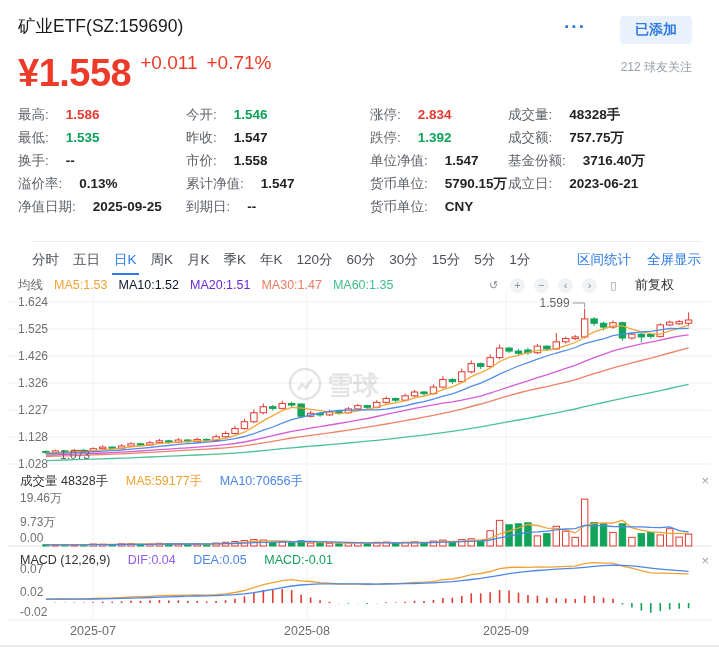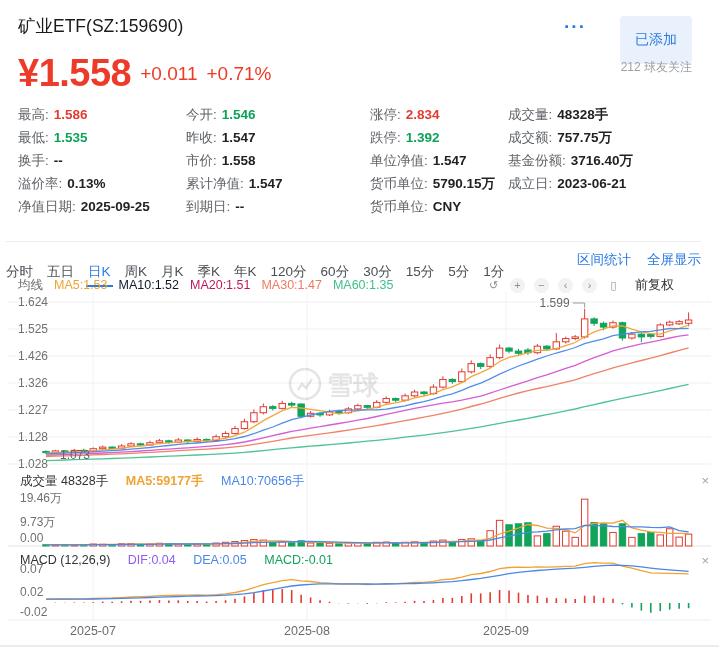--- a/index.html
+++ b/index.html
@@ -4,35 +4,35 @@
 <style>
   *{margin:0;padding:0;box-sizing:border-box}
   html,body{width:719px;height:650px}
   body{position:relative;overflow:hidden;background:#fff;
        font-family:"Liberation Sans","DejaVu Sans",sans-serif;color:#222}
   .abs{position:absolute}
   
   #page-title{top:14px;left:18px;font-size:17.5px;font-weight:500;color:#1a1a1a}
   #more-icon{top:16px;left:564px;color:#2a7ae4;font-size:19px;font-weight:700;cursor:pointer;letter-spacing:1px}
   #added-button{top:16px;right:27px;background:#e9f1fd;color:#2f7be0;border:none;
-      border-radius:4px;font-size:14px;font-weight:400;padding:15px 15px;cursor:pointer;
+      border-radius:4px;font-size:14px;font-weight:700;padding:5px 15px;cursor:pointer;
       font-family:inherit}
-  .price-row{top:52px;left:18px;display:inline-flex;align-items:center}
+  .price-row{top:52px;left:18px;display:inline-flex;align-items:flex-start}
   #current-price{font-size:38px;font-weight:700;color:#ee3a28;letter-spacing:-.5px}
   .chg{font-size:19px;color:#ee3a28;margin-left:9px}
   .session-info{top:58px;right:27px;text-align:right;font-size:12px;color:#9aa0a6;line-height:18px}
   
   #stats{top:106px;left:18px;right:0;display:grid;grid-template-columns:168px 184px 138px auto;
          grid-auto-rows:23px;font-size:13.5px}
   .stat{white-space:nowrap}
   .sl{color:#5f6368}
-  .sv{font-weight:700;color:#222;margin-left:5px}
+  .sv{font-weight:700;color:#222;margin-left:17px}
   .sv.r{color:#e23b30}.sv.g{color:#0ca258}
   
-  #tabbar{top:241px;left:6px;right:18px;border-top:1px solid #ececec;padding-top:20px;height:30px}
+  #tabbar{top:241px;left:32px;right:18px;border-top:1px solid #ececec;padding-top:8px;height:30px}
   .tab{display:inline-block;position:relative;margin-right:14px;font-size:13.5px;color:#4b4f55;cursor:pointer}
   .tab.active{color:#2a7ae4;font-weight:500}
   .tab.active::after{content:"";position:absolute;left:-2px;right:-2px;bottom:-6px;height:2px;background:#2a7ae4}
   #tab-right{position:absolute;right:0;top:8px}
   .tlink{color:#2a7ae4;font-size:13.5px;margin-left:16px;cursor:pointer}
   
   #ma-legend{top:277px;left:18px;font-size:12.5px;white-space:nowrap}
   #ma-legend span{margin-right:11px}
   #toolbar{top:276px;left:486px;display:flex;align-items:center;gap:9px}
   .ticon{width:15px;height:15px;border-radius:50%;display:flex;align-items:center;justify-content:center;
@@ -419,34 +419,34 @@
     <div class="stat"><span class="sl">累计净值:</span><span class="sv d">1.547</span></div>
     <div class="stat"><span class="sl">货币单位:</span><span class="sv d">5790.15万</span></div>
     <div class="stat"><span class="sl">成立日:</span><span class="sv d">2023-06-21</span></div>
     <div class="stat"><span class="sl">净值日期:</span><span class="sv d">2025-09-25</span></div>
     <div class="stat"><span class="sl">到期日:</span><span class="sv d">--</span></div>
     <div class="stat"><span class="sl">货币单位:</span><span class="sv d">CNY</span></div>
   </div>
 
 <nav class="abs" id="tabbar"><span class="tab">分时</span><span class="tab">五日</span><span class="tab active">日K</span><span class="tab">周K</span><span class="tab">月K</span><span class="tab">季K</span><span class="tab">年K</span><span class="tab">120分</span><span class="tab">60分</span><span class="tab">30分</span><span class="tab">15分</span><span class="tab">5分</span><span class="tab">1分</span><div id="tab-right"><span class="tlink">区间统计</span><span class="tlink">全屏显示</span></div></nav>
 
-<div class="abs" id="ma-legend"><span style="color:#666">均线</span><span style="color:#f0a332">MA5:1.53</span><span style="color:#0f172a">MA10:1.52</span><span style="color:#be185d">MA20:1.51</span><span style="color:#ee7c60">MA30:1.47</span><span style="color:#41c08d">MA60:1.35</span></div>
+<div class="abs" id="ma-legend"><span style="color:#666">均线</span><span style="color:#f0a332">MA5:1.53</span><span style="color:#0f172a">MA10:1.52</span><span style="color:#6d28d9">MA20:1.51</span><span style="color:#ee7c60">MA30:1.47</span><span style="color:#41c08d">MA60:1.35</span></div>
 <div class="abs" id="toolbar">
     <span class="ticon">↺</span>
     <span class="ticon bg">+</span>
     <span class="ticon bg">−</span>
     <span class="ticon bg">‹</span>
     <span class="ticon bg">›</span>
     <span class="ticon">▯</span>
     <span id="adjust-label">前复权</span>
   </div>
 
 <div class="abs panel-legend" id="vol-legend">
   <span style="color:#333">成交量 48328手</span>
-  <span style="color: rgb(240, 163, 50); font-weight: bold;">MA5:59177手</span>
+  <span style="color: rgb(240, 163, 50);">MA5:59177手</span>
   <span style="color: rgb(74, 135, 232);">MA10:70656手</span>
 </div>
 <span class="abs close-x" style="top:473px">×</span>
 
 <div class="abs panel-legend" id="macd-legend">
   <span style="color:#333">MACD (12,26,9)</span>
   <span style="color: #8b5cf6;">DIF:0.04</span>
   <span style="color: rgb(74, 135, 232);">DEA:0.05</span>
   <span style="color: rgb(17, 163, 90);">MACD:-0.01</span>
 </div>

